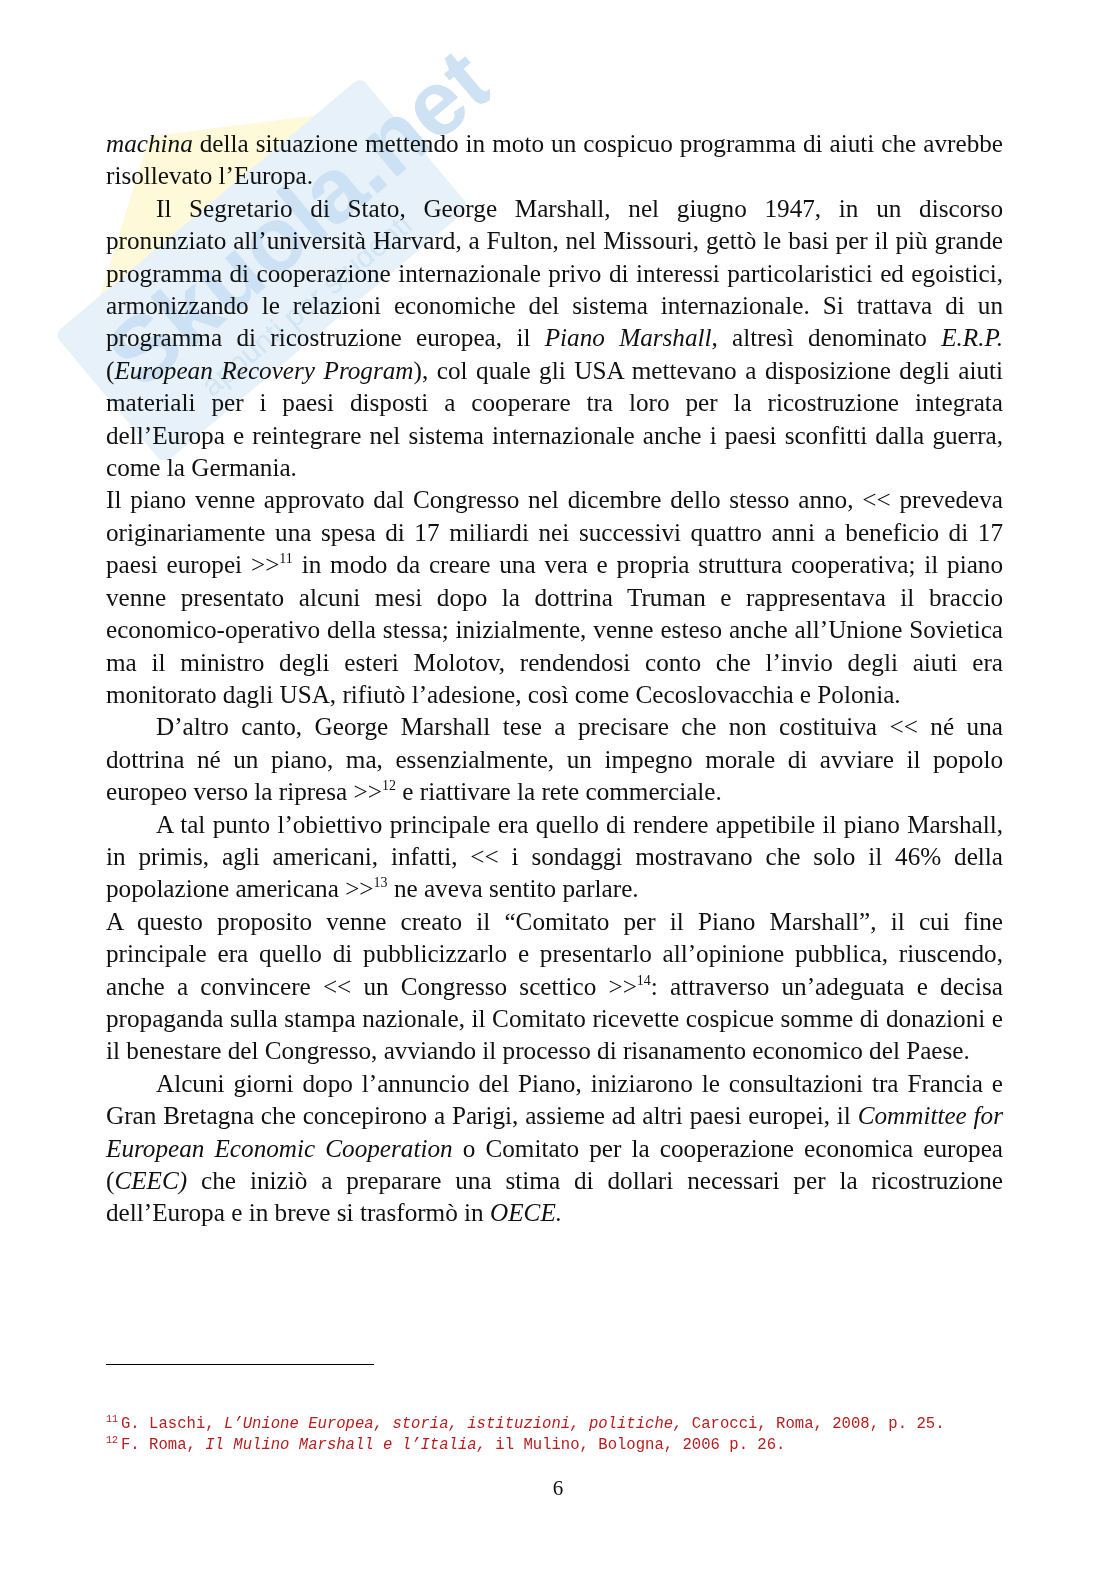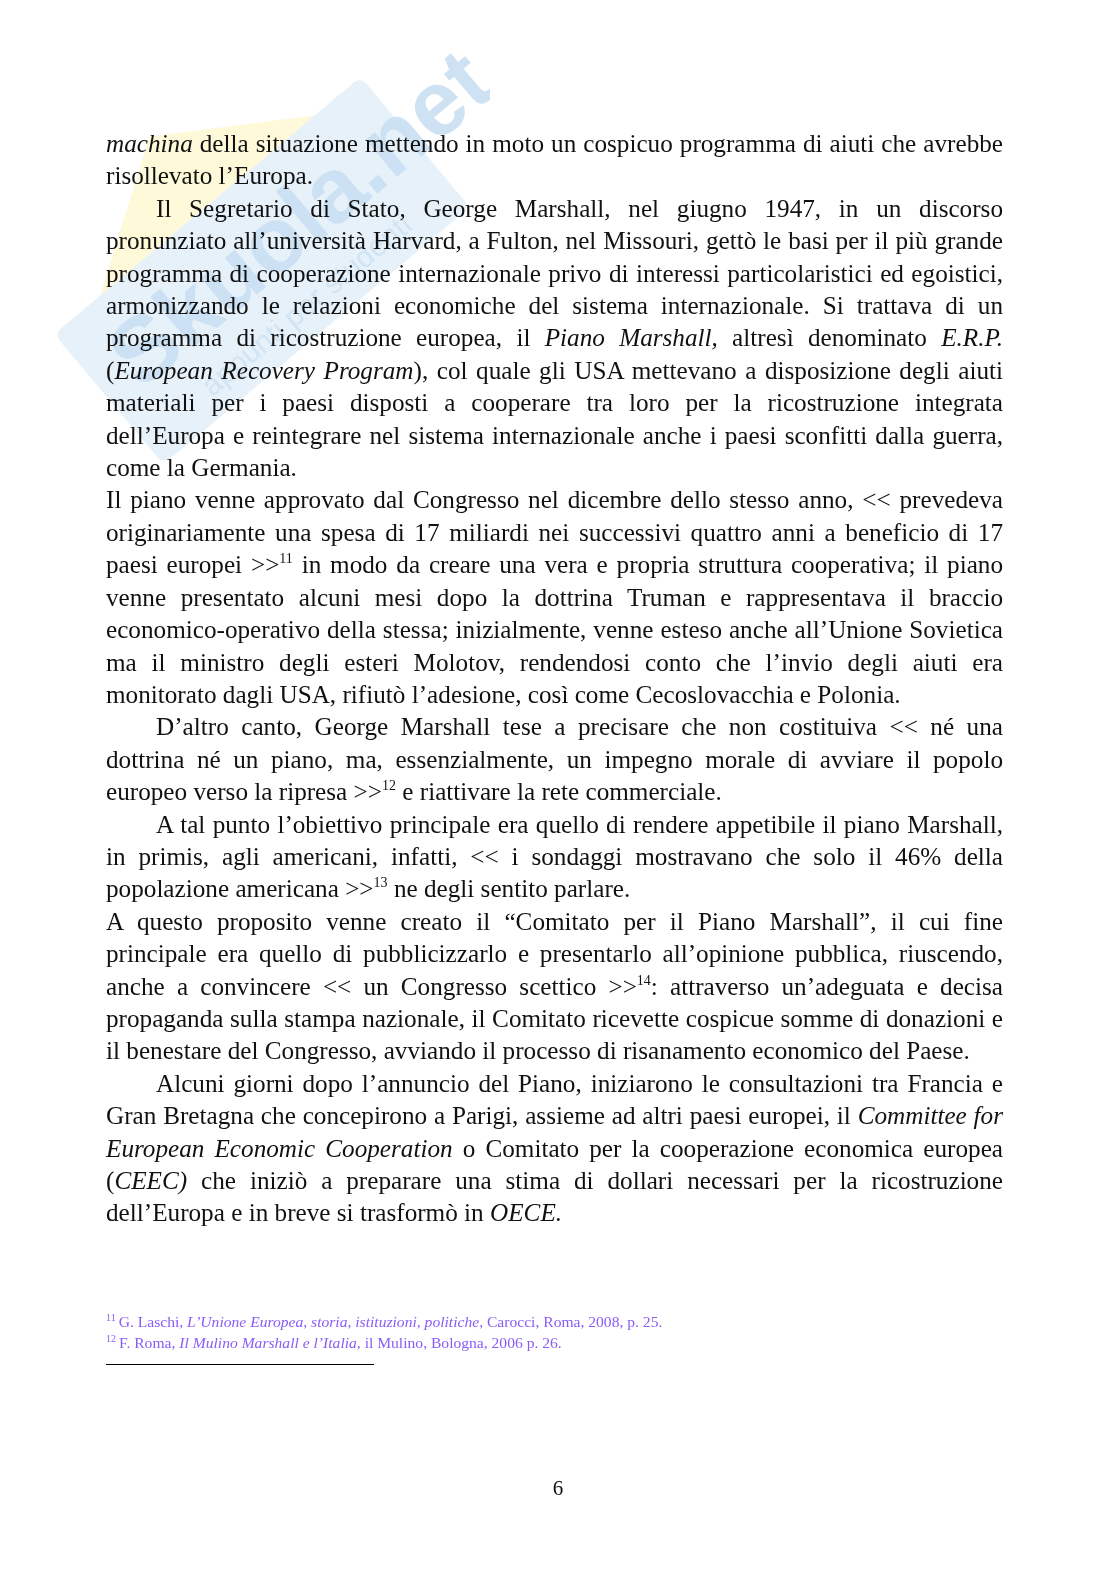--- a/index.html
+++ b/index.html
@@ -11,23 +11,23 @@
     font-family: "Liberation Serif", "DejaVu Serif", serif;
     font-size: 25.2px; line-height: 32.4px; color: #111;
     text-align: justify;
   }
   .body-text p { margin: 0; }
   .body-text p.indent { text-indent: 50px; }
   .body-text i { font-style: italic; }
   sup.fn { font-size: 14px; line-height: 0; vertical-align: 0; position: relative; top: -10px; }
   .rule { position: absolute; left: 106px; top: 1364px; width: 268px; height: 1px; background: #000; }
   .footnotes {
-    position: absolute; left: 106px; top: 1312px; width: 900px;
-    font-family: Liberation Serif, serif;
-    font-size: 15.6px; line-height: 20.5px; color: #8b5cf6;
+    position: absolute; left: 106px; top: 1414px; width: 900px;
+    font-family: Liberation Mono, monospace;
+    font-size: 15.6px; line-height: 20.5px; color: #b91c1c;
   }
   .footnotes div { margin: 0; }
   .footnotes sup { font-size: 10px; position: relative; top: -6px; line-height: 0; vertical-align: 0; margin-right: 3px; }
   .page-number {
     position: absolute; left: 0; width: 1116px; top: 1476px; text-align: center;
     font-family: "Liberation Serif", "DejaVu Serif", serif; font-size: 21px; color: #111;
   }
 </style>
 </head>
 <body>
@@ -41,21 +41,21 @@
       <text x="70" y="250" font-family="Liberation Sans, sans-serif" font-size="92" font-weight="bold" fill="#9ec6e8" opacity="0.9">Skuola.net</text>
       <text x="120" y="300" font-family="Liberation Sans, sans-serif" font-size="30" fill="#a8cdea" opacity="0.9">appunti per studenti</text>
     </g>
   </svg>
 
   <div class="body-text" id="body-text">
       <p class=""><i>machina</i><span> della situazione mettendo in moto un cospicuo programma di aiuti che avrebbe risollevato l’Europa.</span></p>
       <p class="indent"><span>Il Segretario di Stato, George Marshall, nel giugno 1947, in un discorso pronunziato all’università Harvard, a Fulton, nel Missouri, gettò le basi per il più grande programma di cooperazione internazionale privo di interessi particolaristici ed egoistici, armonizzando le relazioni economiche del sistema internazionale. Si trattava di un programma di ricostruzione europea, il </span><i>Piano Marshall,</i><span> altresì denominato  </span><i>E.R.P.</i><span> (</span><i>European Recovery Program</i><span>), col quale gli USA mettevano a disposizione degli aiuti materiali per i paesi disposti a cooperare tra loro per la ricostruzione integrata dell’Europa e reintegrare nel sistema internazionale anche i paesi sconfitti dalla guerra, come la Germania.</span></p>
       <p class=""><span>Il piano venne approvato dal Congresso nel dicembre dello stesso anno, &lt;&lt; prevedeva originariamente una spesa di 17 miliardi nei successivi quattro anni a beneficio di 17 paesi europei &gt;&gt;</span><sup class="fn">11</sup><span>  in modo da creare una vera e propria struttura cooperativa; il piano venne presentato alcuni mesi dopo la dottrina Truman e rappresentava il braccio economico-operativo della stessa; inizialmente, venne esteso anche all’Unione Sovietica ma il ministro degli esteri Molotov, rendendosi conto che l’invio degli aiuti era monitorato dagli USA, rifiutò l’adesione, così come Cecoslovacchia e Polonia.</span></p>
       <p class="indent"><span>D’altro canto, George Marshall tese a precisare che non costituiva &lt;&lt; né una dottrina né un piano, ma, essenzialmente, un impegno morale di avviare il popolo europeo verso la ripresa &gt;&gt;</span><sup class="fn">12</sup><span> e riattivare la rete commerciale.</span></p>
-      <p class="indent"><span>A tal punto l’obiettivo principale era quello di rendere appetibile il piano Marshall, in primis, agli americani, infatti, &lt;&lt; i sondaggi mostravano che solo il 46% della popolazione americana &gt;&gt;</span><sup class="fn">13</sup><span> ne degli sentito parlare.</span></p>
+      <p class="indent"><span>A tal punto l’obiettivo principale era quello di rendere appetibile il piano Marshall, in primis, agli americani, infatti, &lt;&lt; i sondaggi mostravano che solo il 46% della popolazione americana &gt;&gt;</span><sup class="fn">13</sup><span> ne aveva sentito parlare.</span></p>
       <p class=""><span>A questo proposito venne creato il “Comitato per il Piano Marshall”, il cui fine principale era quello di pubblicizzarlo e presentarlo all’opinione pubblica, riuscendo, anche a convincere &lt;&lt; un Congresso scettico &gt;&gt;</span><sup class="fn">14</sup><span>: attraverso un’adeguata e decisa propaganda sulla stampa nazionale, il Comitato ricevette cospicue somme di donazioni e il benestare del Congresso, avviando il processo di risanamento economico del Paese.</span></p>
       <p class="indent"><span>Alcuni giorni dopo l’annuncio del Piano, iniziarono le consultazioni tra Francia e Gran Bretagna che concepirono a Parigi, assieme ad altri paesi europei, il </span><i>Committee for European Economic Cooperation</i><span> o Comitato per la cooperazione economica europea (</span><i>CEEC)</i><span> che iniziò a preparare una stima di dollari necessari per la ricostruzione dell’Europa e in breve si trasformò in </span><i>OECE.</i></p>
     </div>
 
   <div class="rule"></div>
 
   <div class="footnotes" id="footnotes">
       <div><sup>11</sup><span>G. Laschi, </span><i>L’Unione Europea, storia, istituzioni, politiche,</i><span> Carocci, Roma, 2008, p. 25.</span></div>
       <div><sup>12</sup><span>F. Roma, </span><i>Il Mulino Marshall e l’Italia,</i><span> il Mulino, Bologna, 2006  p. 26.</span></div>
     </div>

